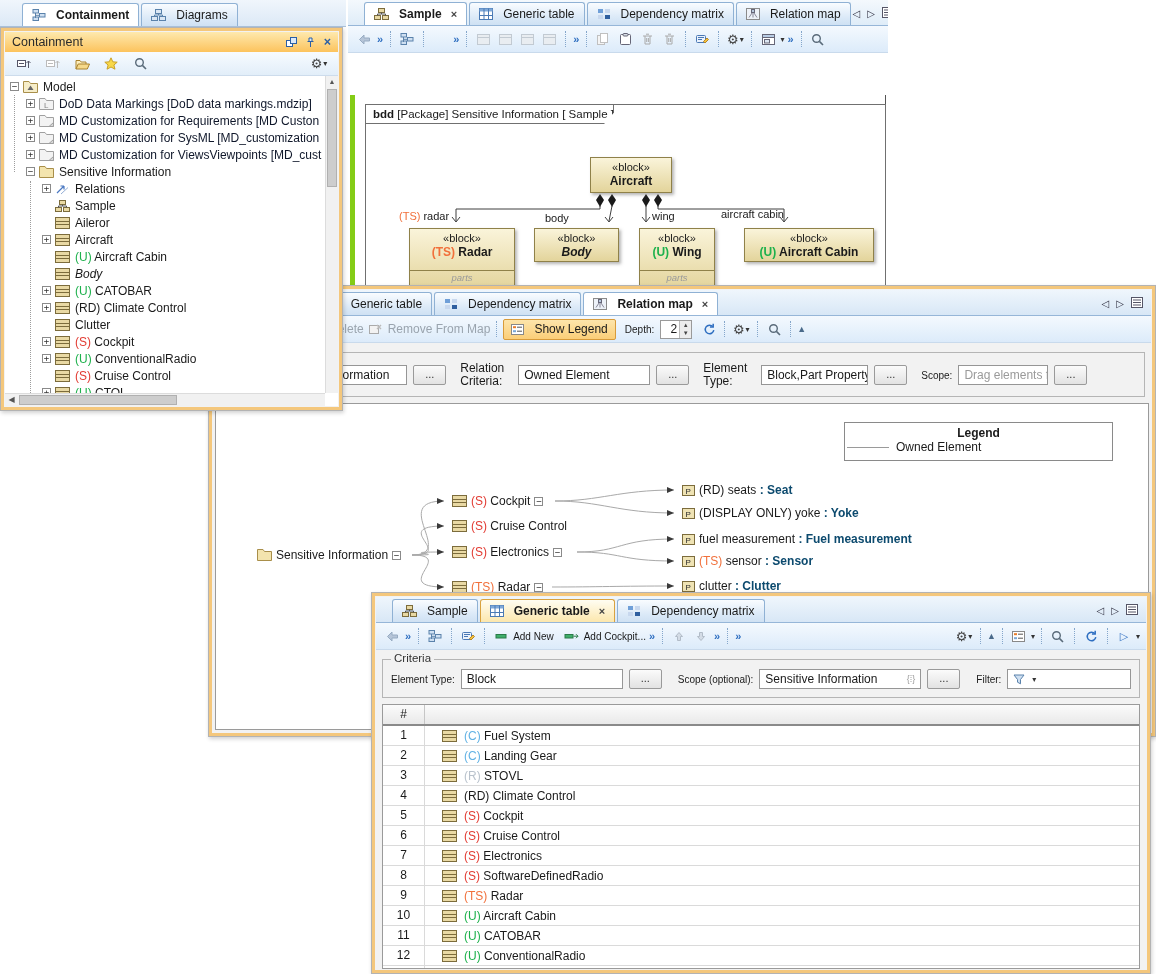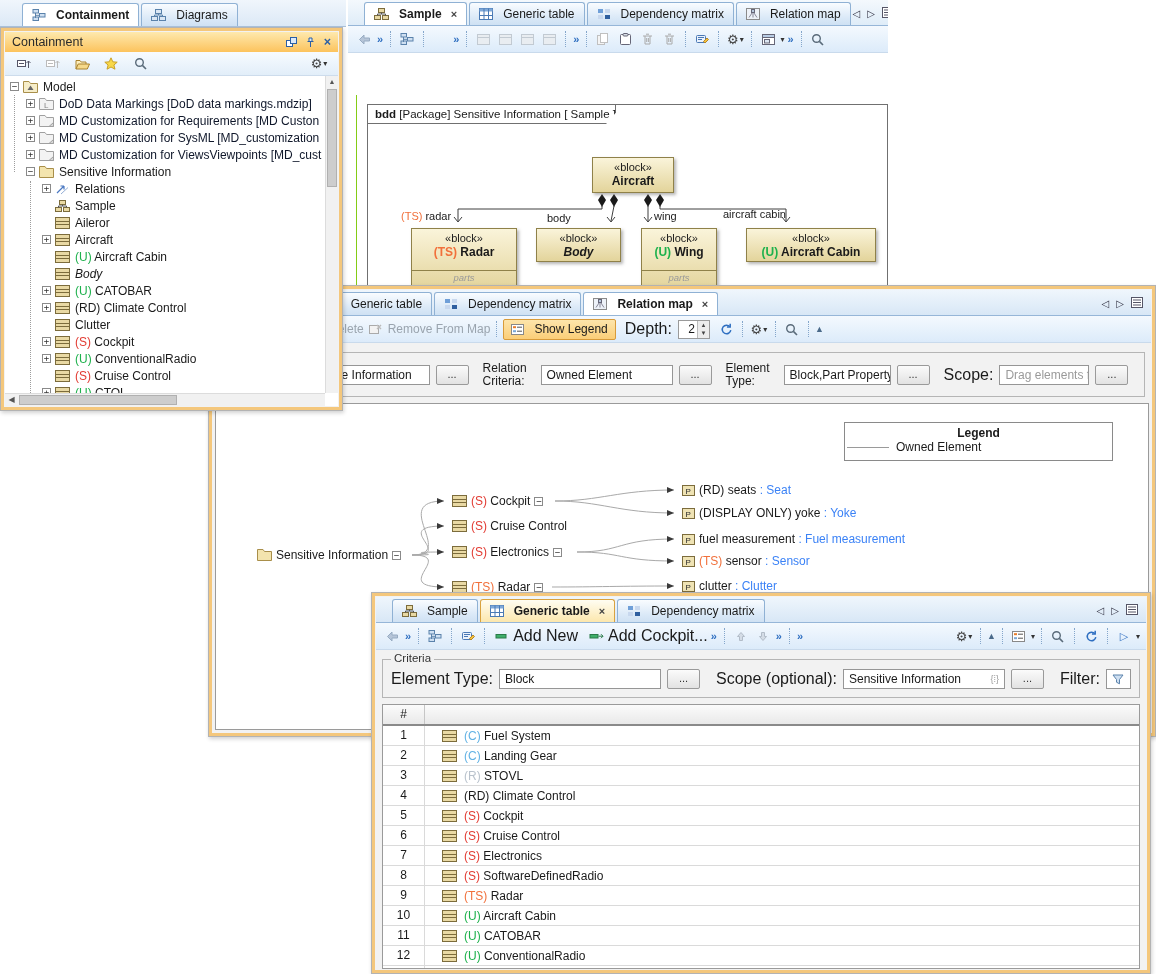--- a/index.html
+++ b/index.html
@@ -28,21 +28,21 @@
   .sep { border-left:1px dotted #84a6cb; height:16px; margin:0 4px; }
   .chev { color:#2f6fc1; font-weight:700; font-size:11px; padding:0 1px; }
   .dd { font-size:8px; color:#333; }
   .gearglyph { font-size:13px; color:#444; }
   .disabled-lbl { color:#9aa4ae; font-size:12px; }
   .upcol { color:#4a6a8a; font-size:9px; }
 
   .criteria-zone { padding:9px 6px 6px; background:#f2f2f2; flex:none; }
   .groupbox { position:relative; border:1px solid #b5b5b5; padding:9px 8px 8px; display:flex; align-items:center; gap:6px; background:#f2f2f2; }
   .gb-label { position:absolute; top:-8px; left:8px; background:#f2f2f2; padding:0 3px; font-size:11.5px; color:#333; }
-  .lab { font-size:16px; white-space:nowrap; }
+  .lab { font-size:10px; white-space:nowrap; }
   .lab2 { font-size:12px; line-height:1.1; width:52px; }
   .fld { background:#fff; border:1px solid #969696; height:20px; display:flex; align-items:center; padding:0 5px; font-size:12px; white-space:nowrap; overflow:hidden; }
   .fld .ph { color:#9a9a9a; }
   .btn-more { width:33px; height:20px; flex:none; background:linear-gradient(#fbfbfb,#e2e2e2); border:1px solid #9a9a9a;
               border-radius:2px; text-align:center; font-size:11px; line-height:17px; color:#333; }
 
   
   #ws-tabs { position:absolute; left:0; top:0; width:346px; height:27px; z-index:45;
              background:linear-gradient(#f0f6fc,#dce9f6); border-bottom:1px solid #a8c0da;
              display:flex; align-items:flex-end; padding-left:22px; }
@@ -69,22 +69,22 @@
   .vsb .thumb { position:absolute; left:1px; right:1px; top:13px; height:98px; background:#cdcdcd; border:1px solid #b0b0b0; }
   .hsb { position:absolute; left:0; right:13px; bottom:0; height:13px; background:#f1f1f1; border-top:1px solid #dcdcdc; }
   .hsb .arr { position:absolute; left:0; top:0; width:13px; height:12px; font-size:8px; color:#555; text-align:center; line-height:12px; }
   .hsb .thumb { position:absolute; left:14px; top:1px; bottom:1px; width:158px; background:#cdcdcd; border:1px solid #b0b0b0; }
 
   
   #sample-win { position:absolute; left:348px; top:0; width:540px; height:290px; z-index:10; background:#fff; overflow:hidden; }
   #sample-win .tabbar { background:linear-gradient(#f4f9fd,#dfecf8); }
   .banner { position:absolute; left:3px; top:56px; width:534px; height:37px; border:2px solid #111; background:#fff;
             display:flex; align-items:center; justify-content:center; font-size:27px; color:#101010; letter-spacing:.5px; }
-  .dgm { position:absolute; left:8px; top:95px; width:536px; height:195px; background:#fff;
-         border-left:1px solid #84cc16; border-right:1px solid #555;padding-left:31px; }
+  .dgm { position:absolute; left:2px; top:95px; width:536px; height:195px; background:#fff;
+         border-left:5px solid #84cc16; border-right:1px solid #555;padding-left:31px; }
   .frame { position:absolute; left:10px; top:9px; width:521px; height:186px; border:1px solid #707070; border-bottom:none; }
   .frame-hd { position:absolute; left:0; top:0; height:19px; width:248px; background:#fff; border-right:1px solid #707070; border-bottom:1px solid #707070;
               display:flex; align-items:center; padding:0 14px 0 7px; font-size:11.5px; white-space:nowrap;
               clip-path:polygon(0 0,100% 0,100% 40%,96% 100%,0 100%); }
   .blk { position:absolute; background:linear-gradient(#faf4da,#e3d49b); border:1px solid #8f8149;
          box-shadow:2px 2px 3px rgba(110,110,110,.5); text-align:center; font-size:12px; overflow:hidden; }
   .blk .st { font-size:11px; padding-top:3px; }
   .blk .nm { font-weight:700; padding-top:1px; }
   .blk .parts { border-top:1px solid #8f8149; margin-top:11px; }
   .blk .pcap { font-size:9.5px; color:#9a9a9a; font-style:italic; padding-top:1px; }
@@ -101,21 +101,21 @@
   .spinner .btns { width:12px; border-left:1px solid #bbb; display:flex; flex-direction:column; background:#ececec; }
   .spinner .btns span { flex:1; font-size:6px; line-height:8px; text-align:center; color:#444; }
   .map-area { position:relative; background:#fff; border:1px solid #9a9a9a; flex:1; margin:0 2px 2px; overflow:hidden; }
   .legend-box { position:absolute; left:628px; top:18px; width:269px; height:39px; border:1px solid #8a8a8a; background:#fff; }
   .legend-box .lt { text-align:center; font-weight:700; font-size:12px; padding-top:3px; }
   .legend-box .le { display:flex; align-items:center; font-size:12px; padding-left:2px; }
   .legend-box .le .ln { width:42px; border-top:1px solid #9a9a9a; margin-right:7px; }
   .rmnode { position:absolute; height:16px; display:flex; align-items:center; gap:4px; font-size:12px; white-space:nowrap; }
   .rmexp { width:9px; height:9px; flex:none; border:1px solid #8a8a8a; background:#fff; font-size:9px; line-height:7px;
            text-align:center; color:#333; font-family:"DejaVu Sans Mono",monospace; }
-  .suffix { color:#3b82f6; }
+  .suffix { color:#0c4a6e;font-weight:bold; }
   #rm-svg { position:absolute; left:0; top:0; pointer-events:none; }
 
   
   #table-win { left:371px; top:592px; width:780px; height:382px; z-index:30; }
   .table-area { position:relative; margin:0 6px; flex:1; overflow:hidden; border:1px solid #9a9a9a; background:#fff;
                 display:flex; flex-direction:column; }
   .thead { display:flex; height:21px; flex:none; background:linear-gradient(#fbfbfb,#e9e9e9); border-bottom:2px solid #8a8a8a; font-size:12px; }
   .thead .col-num { width:42px; text-align:center; line-height:19px; border-right:1px solid #c6c6c6; }
   .thead .col-name { flex:1; text-align:center; line-height:19px; }
   .grow { display:flex; height:20px; flex:none; border-bottom:1px solid #dadada; align-items:center; font-size:12px; }

